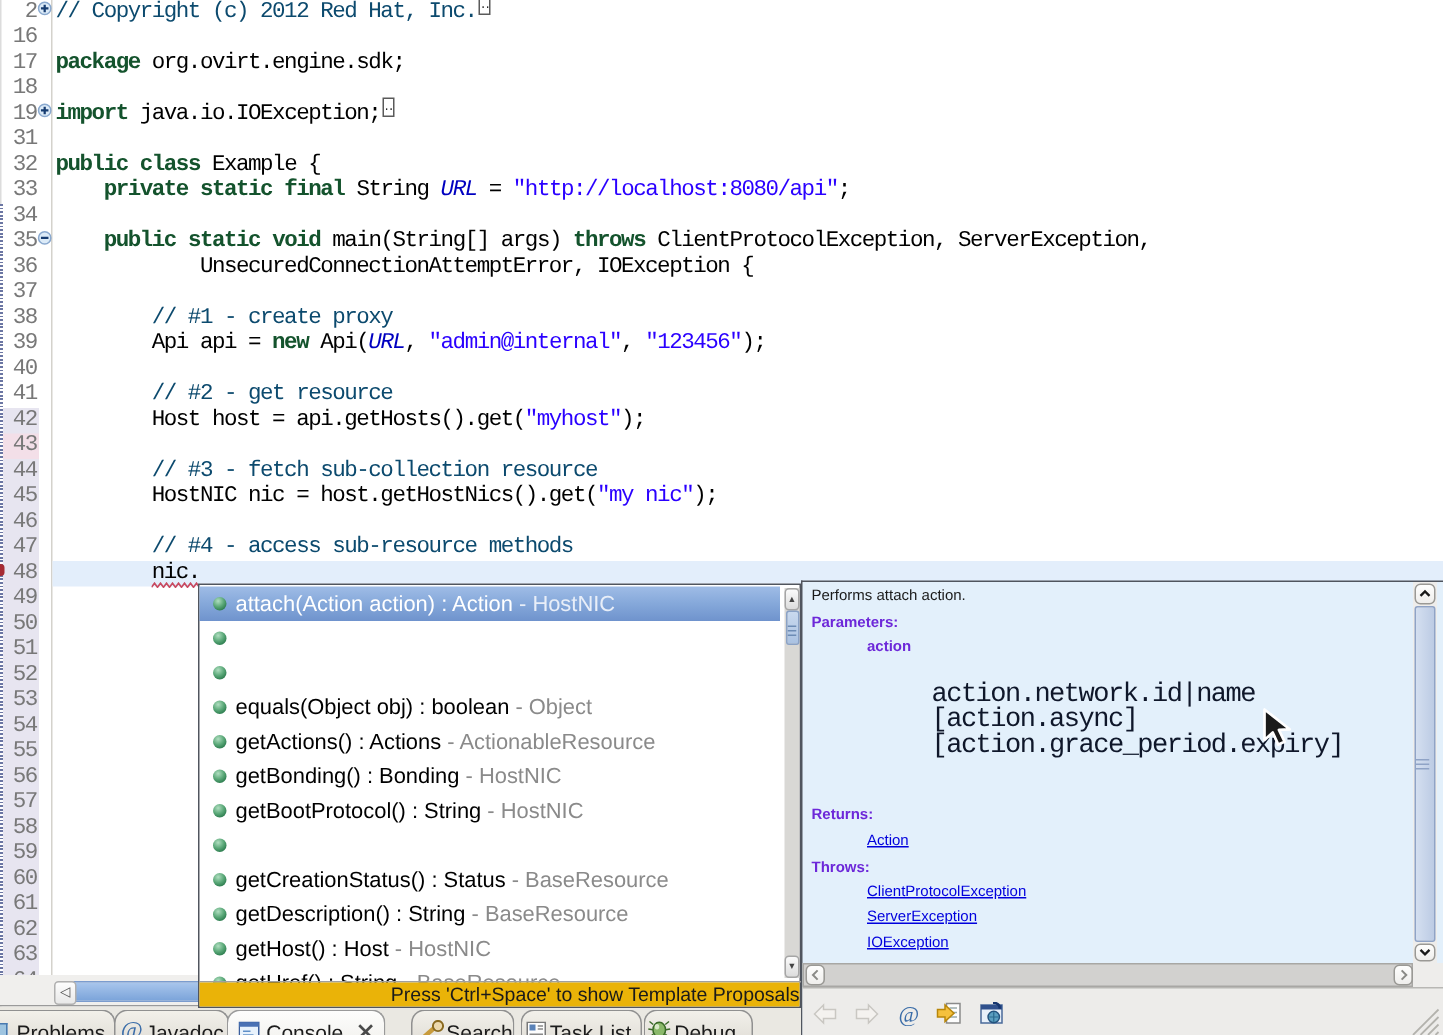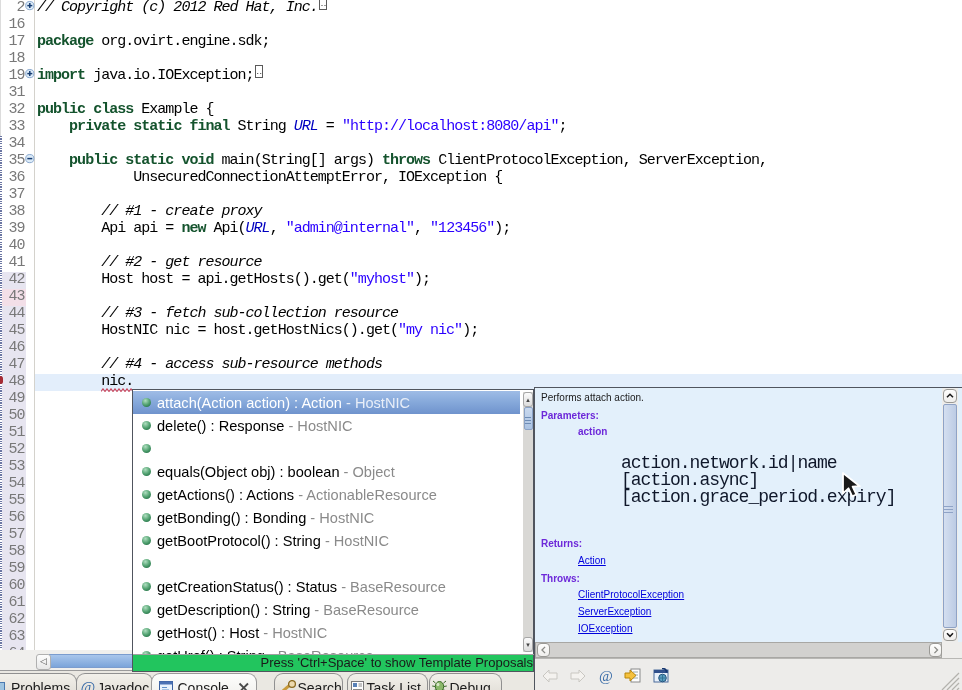--- a/index.html
+++ b/index.html
@@ -13,21 +13,21 @@
 #leftline{left:0;top:0;width:1px;height:690px;background:#dcdcdc;}
 #qdiff{left:0;top:136px;width:1.5px;height:514px;
   background:repeating-linear-gradient(180deg,#6b76a3 0,#6b76a3 1.2px,#ffffff 1.2px,#ffffff 2.4px);}
 #foldsep{left:34px;top:0;width:1px;height:650px;background:#d4d2cc;}
 #curline{left:35px;top:374px;width:927px;height:17px;background:#e3eefb;}
 #lnums{left:0;top:-1.5px;width:24.5px;margin:0;text-align:right;color:#787878;}
 #code{left:37px;top:-1.5px;margin:0;color:#000;}
 pre{margin:0;}
 .kw{font-weight:bold;color:#14532d;}
 .st{color:#2a00ff;}
-.cm{color:#000000;font-style:italic;}
+.cm{color:#0c4a6e;}
 .fd{font-style:italic;color:#0000c0;}
 .foldbox{display:inline-block;position:relative;top:-2.5px;width:6.5px;height:11px;
   border:1px solid #5a5a5a;margin-left:1px;font-size:7.5px;line-height:13.5px;color:#222;
   letter-spacing:-1.5px;text-indent:-0.5px;text-align:center;vertical-align:-2px;overflow:hidden;}
 
 #errmark{left:-5px;top:375.5px;width:7.5px;height:8px;background:#a62b33;border-radius:2.5px;}
 
 #ehsb{left:0;top:650px;width:133px;height:20px;background:#f0efed;}
 #ehbtn{left:36px;top:654px;width:13px;height:14px;background:linear-gradient(#fdfdfd,#e8e8e8);
   border:1px solid #b0b0b0;border-radius:3px;color:#555;font-size:9px;line-height:13px;text-align:center;}
@@ -46,21 +46,21 @@
 .crow .sfx{color:#8a8a8a;}
 .crow.sel{background:linear-gradient(#9fbce6 0%,#85a8da 50%,#6f93cd 100%);color:#fff;}
 .crow.sel .sfx{color:#e8eef8;}
 .cicon{position:absolute;left:8.5px;top:7.2px;width:9px;height:9px;border-radius:50%;
   background:radial-gradient(circle at 38% 30%,#b0dec0 0%,#5aa878 45%,#2c7c4e 78%,#1c5c38 100%);}
 .ctext{position:absolute;left:24px;top:3.5px;white-space:nowrap;}
 #csb{left:523px;top:392px;width:10px;height:260px;background:#d9d8d5;}
 .sbbtn{background:linear-gradient(#fbfbfb,#dcdcdc);border:1px solid #a6a6a6;box-sizing:border-box;
   color:#444;text-align:center;}
 #cmsgsep{left:133px;top:654px;width:402px;height:1px;background:#a0a0a0;}
-#cmsg{left:133px;top:655px;width:400px;height:16px;background:#22c55e;font-size:13px;color:#1a1a1a;
+#cmsg{left:133px;top:655px;width:400px;height:16px;background:#eab308;font-size:13px;color:#1a1a1a;
   text-align:right;line-height:16px;white-space:nowrap;}
 
 #jpop{left:534px;top:387px;width:428px;height:303px;background:#e3f0fb;border:1px solid #50555e;
   border-right:none;border-bottom:none;box-sizing:border-box;}
 .jline{position:absolute;font-size:10px;color:#1a1a1a;line-height:16px;white-space:nowrap;}
 .jline b{color:#6d28d9;}
 .lnk{color:#0000dd;text-decoration:underline;}
 #jmono{left:621px;top:455px;font-family:"Liberation Mono",monospace;font-size:18px;
   letter-spacing:-1px;line-height:16.8px;color:#0f172a;}
 #jvsb{left:942px;top:388px;width:16px;height:255px;background:#eeedeb;}
@@ -223,21 +223,20 @@
   </svg>
 
   <div class="abs" id="cpop"></div>
   <div>
   <div class="crow sel" style="top:391px;">
         <span class="cicon"></span>
         <span class="ctext">attach(Action action) : Action<span class="sfx"> - HostNIC</span></span>
       </div>
   <div class="crow" style="top:414px;">
         <span class="cicon"></span>
-        <span class="ctext">delete() : Response<span class="sfx"> - HostNIC</span></span>
       </div>
   <div class="crow" style="top:437px;">
         <span class="cicon"></span>
       </div>
   <div class="crow" style="top:460px;">
         <span class="cicon"></span>
         <span class="ctext">equals(Object obj) : boolean<span class="sfx"> - Object</span></span>
       </div>
   <div class="crow" style="top:483px;">
         <span class="cicon"></span>

